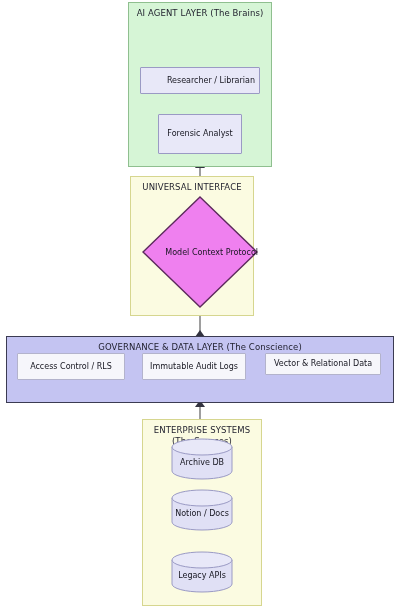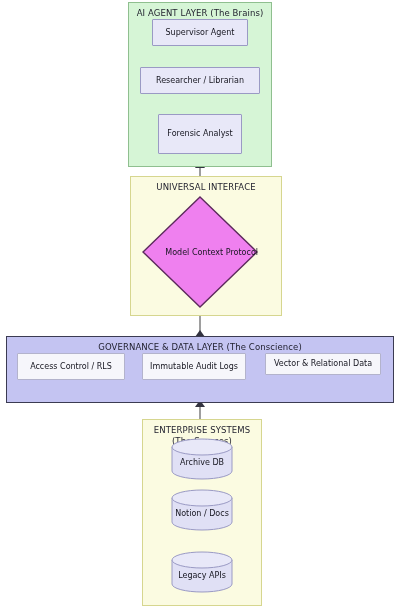--- a/index.html
+++ b/index.html
@@ -60,21 +60,21 @@
   }
 
   .cluster-agent {
     left: 128px; top: 2px;
     width: 144px; height: 165px;
     background: #d6f5d6;
     border-color: #8fbf8f;
   }
   .cluster-interface {
     left: 130px; top: 176px;
-    width: 152px; height: 140px;
+    width: 124px; height: 140px;
     background: #fbfbe1;
     border-color: #d6d68f;
   }
   .cluster-governance {
     left: 6px; top: 336px;
     width: 388px; height: 67px;
     background: #c4c4f2;
     border-color: #3b3b52;
     border-width: 1.5px;
   }
@@ -101,21 +101,21 @@
     padding: 2px 4px;
     line-height: 10px;
   }
   .node-gov {
     background: #f6f6fb;
     border: 1px solid #b3b3cc;
   }
 
   
   .n-supervisor { left: 152px; top: 19px;  width: 96px; height: 27px; }
-  .n-researcher { left: 140px; top: 67px;  width: 120px; height: 27px; }
+  .n-researcher { left: 140px; top: 67px;  width: 120px; height: 27px; justify-content: flex-end; }
   .n-forensic   { left: 158px; top: 114px; width: 84px;  height: 40px; }
 
   
   .n-access   { left: 17px;  top: 353px; width: 108px; height: 27px; }
   .n-audit    { left: 142px; top: 353px; width: 104px; height: 27px; }
   .n-vector   { left: 265px; top: 353px; width: 116px; height: 22px; }
 
   
   .diamond-wrap {
     position: absolute;
@@ -173,23 +173,20 @@
   <div class="arrowhead" style="top:300px;"></div>
 
   <div class="connector" style="top:167px; height:32px;"></div>
   <div class="arrowhead" style="top:193px;"></div>
   <div class="arrowhead" style="top:161px;"></div>
 
   <div class="cluster cluster-agent">
     <div class="cluster-title">AI AGENT LAYER (The Brains)</div>
   </div>
 
-  <div class="node n-supervisor">
-    <span>Supervisor Agent</span>
-  </div>
   <div class="node n-researcher">
     <span>Researcher / Librarian</span>
   </div>
   <div class="node n-forensic">
     <span>Forensic Analyst</span>
   </div>
 
   <div class="cluster cluster-interface">
     <div class="cluster-title">UNIVERSAL INTERFACE</div>
   </div>

